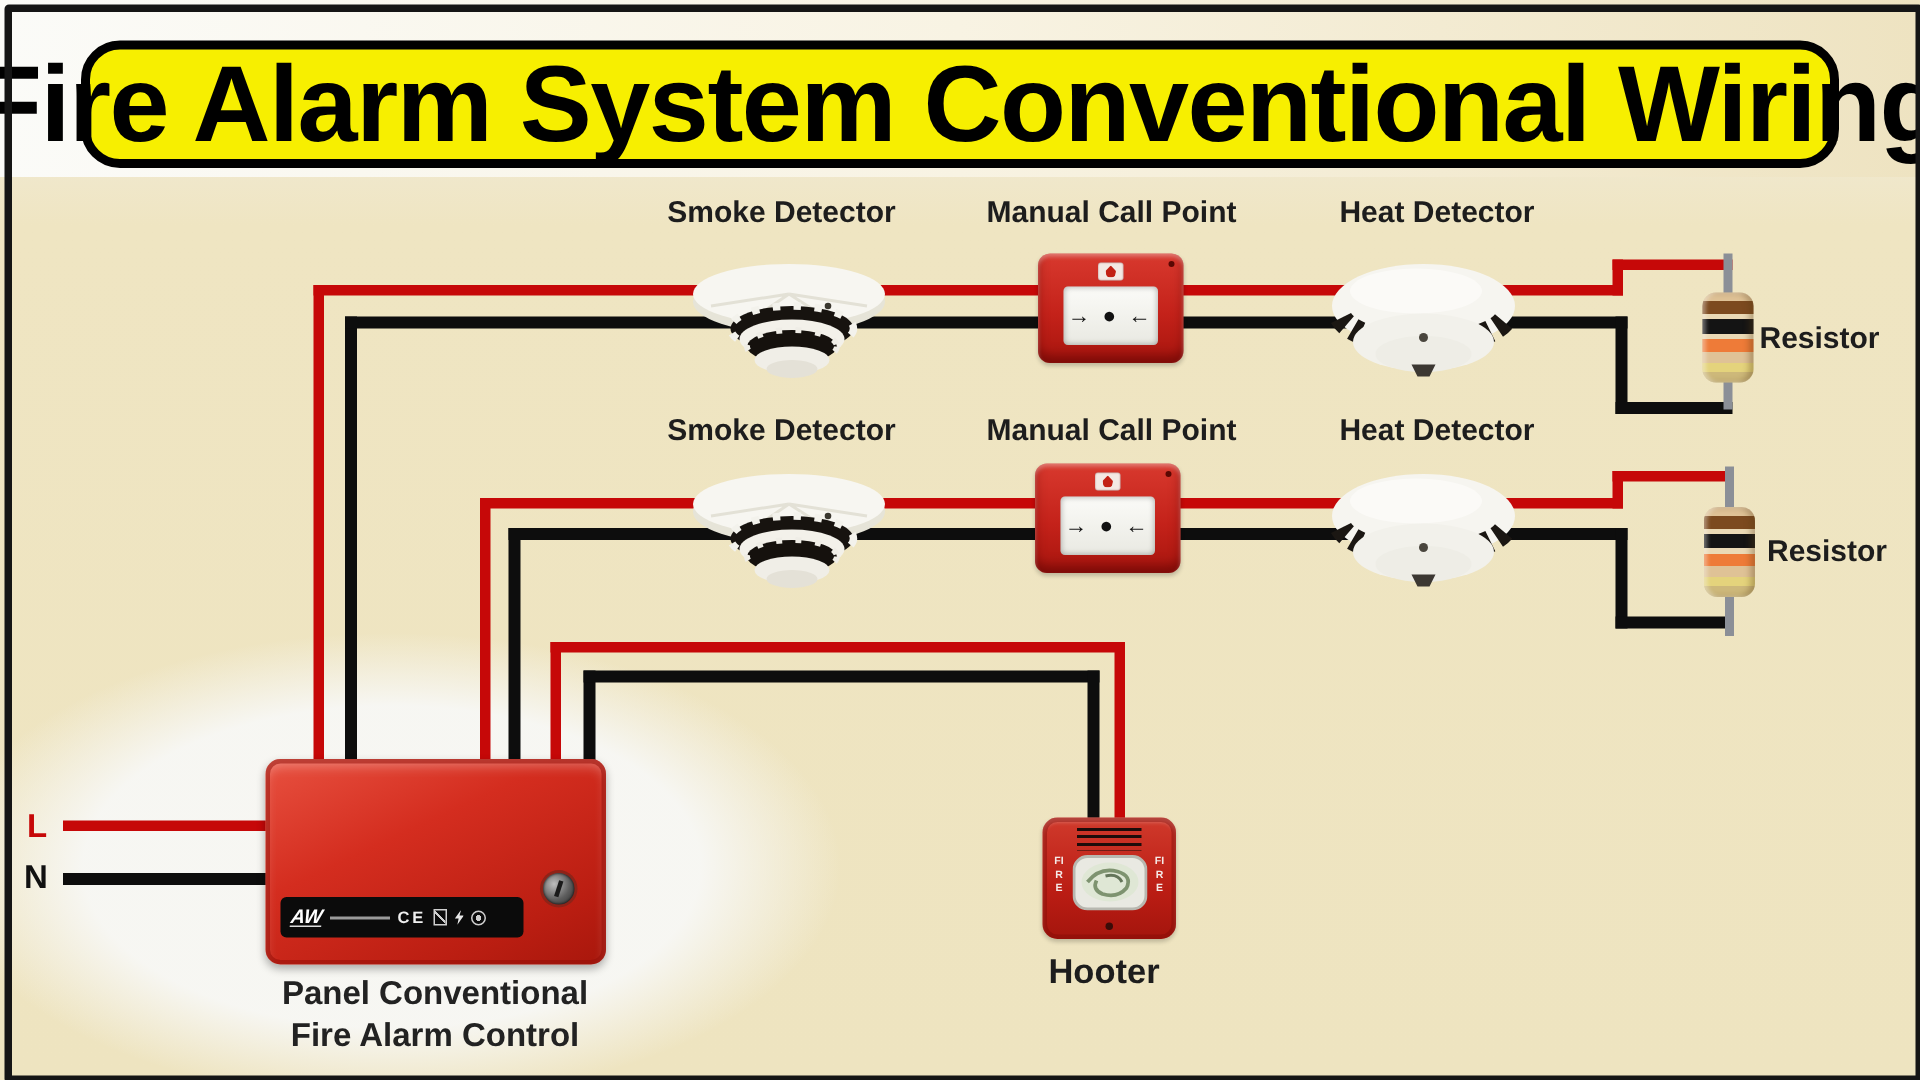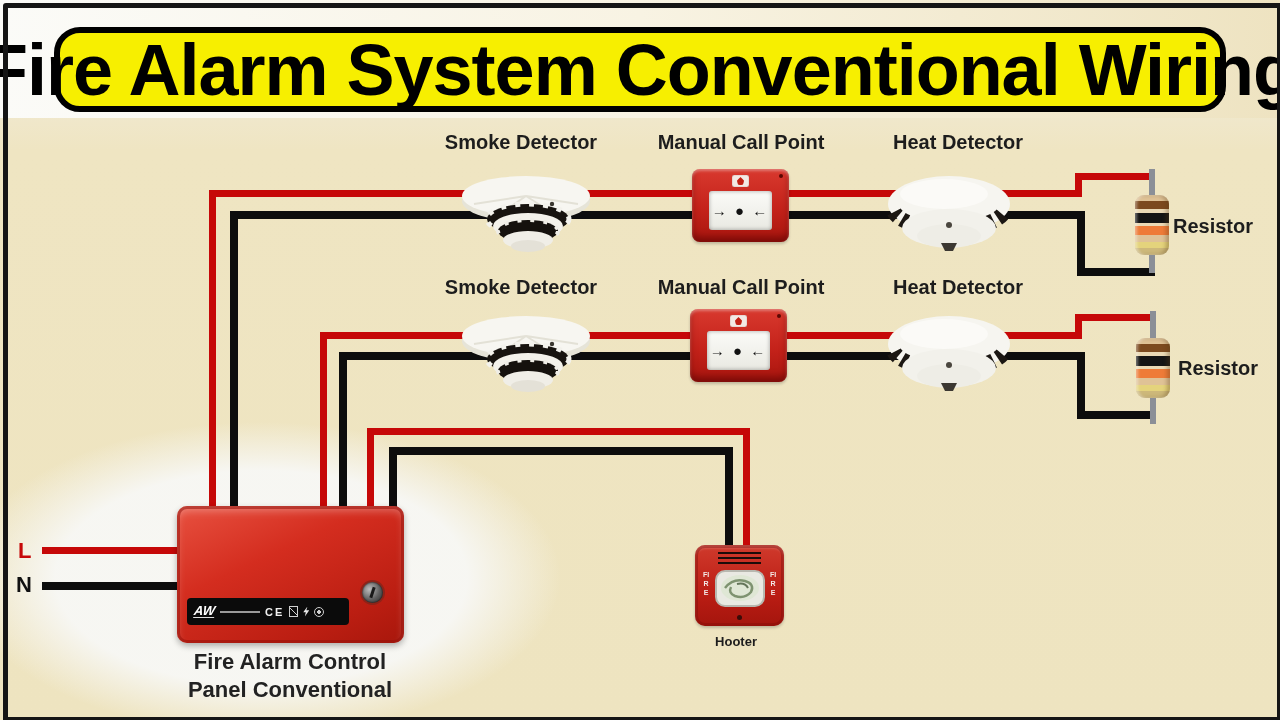--- a/index.html
+++ b/index.html
@@ -219,24 +219,24 @@
   <div class="abs dlabel" style="left:421px;top:131px;width:200px;">Smoke Detector</div>
   <div class="abs dlabel" style="left:641px;top:131px;width:200px;">Manual Call Point</div>
   <div class="abs dlabel" style="left:858px;top:131px;width:200px;">Heat Detector</div>
   <div class="abs dlabel" style="left:1173px;top:215px;text-align:left;">Resistor</div>
 
   <div class="abs dlabel" style="left:421px;top:276px;width:200px;">Smoke Detector</div>
   <div class="abs dlabel" style="left:641px;top:276px;width:200px;">Manual Call Point</div>
   <div class="abs dlabel" style="left:858px;top:276px;width:200px;">Heat Detector</div>
   <div class="abs dlabel" style="left:1178px;top:357px;text-align:left;">Resistor</div>
 
-  <div class="abs dlabel" style="left:661px;top:634px;width:150px;font-size:13px;">Hooter</div>
+  <div class="abs dlabel" style="left:661px;top:634px;width:150px;font-size:23px;">Hooter</div>
 
   <div class="abs side-label" style="left:18px;top:538px;color:#c60808;">L</div>
   <div class="abs side-label" style="left:16px;top:572px;color:#111;">N</div>
 
   <div class="abs caption" style="left:168px;top:648px;width:244px;">
+    <div>Panel Conventional</div>
     <div>Fire Alarm Control</div>
-    <div>Panel Conventional</div>
   </div>
 
   <div class="abs frame"></div>
 </div>
 
 </body></html>

